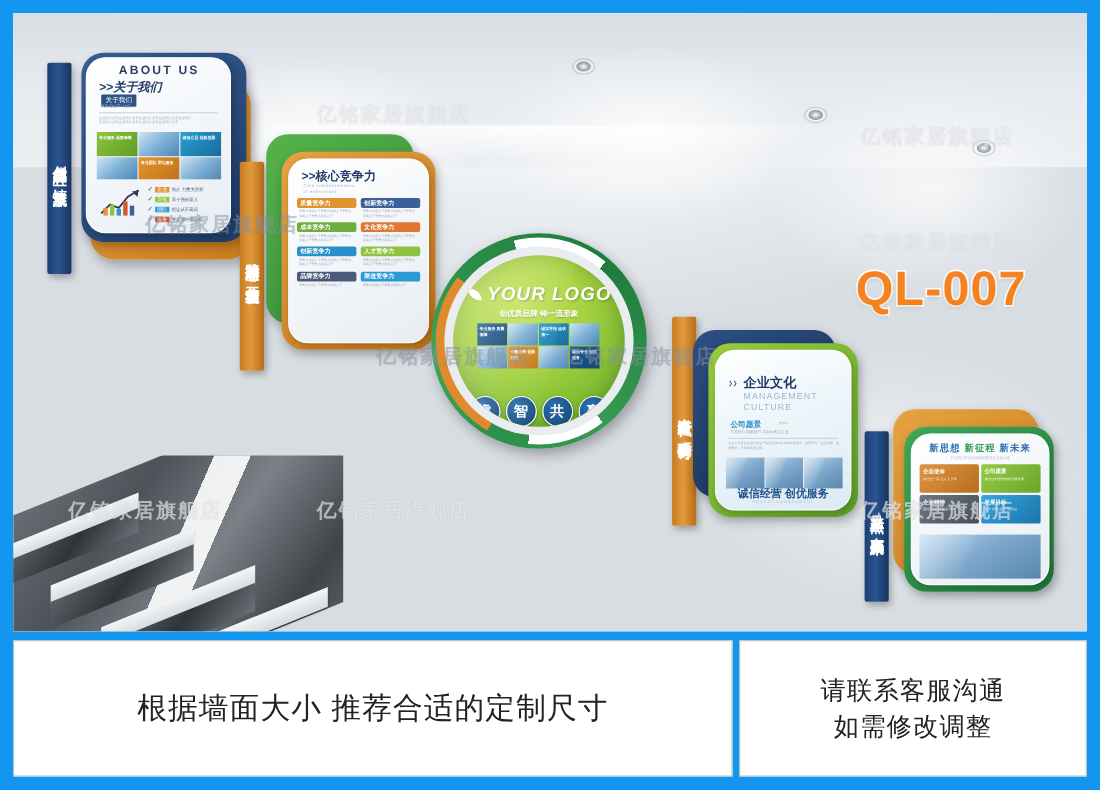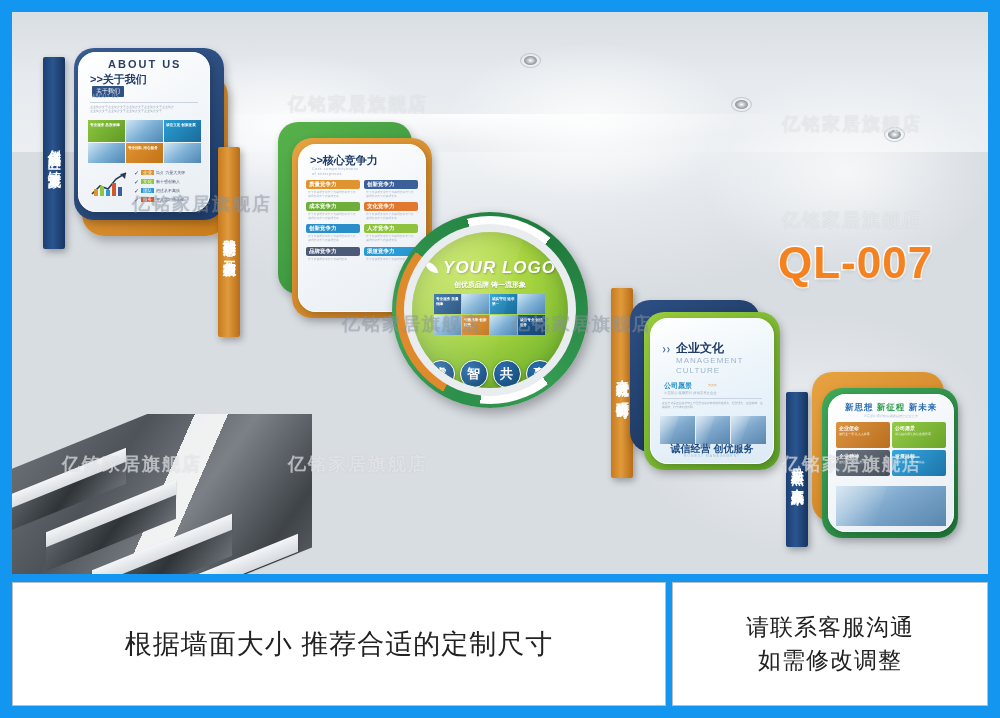--- a/index.html
+++ b/index.html
@@ -178,21 +178,21 @@
 
     <div class="vbanner vb-blue" style="left:31px;top:45px;width:22px;height:192px;font-size:13px;">
       <span>创优质品牌 铸一流形象</span>
     </div>
 
     <div class="board" style="left:58px;top:26px;width:160px;height:200px;">
       <div class="back" style="left:12px;top:36px;width:146px;height:162px;background:linear-gradient(140deg,#e9a244,#c97b1b);"></div>
       <div class="frame" style="left:4px;top:10px;width:150px;height:172px;background:linear-gradient(140deg,#3a5e94,#1d3b68);"></div>
       <div class="face" style="left:8px;top:14px;width:132px;height:160px;padding:0;">
         <div style="position:absolute;left:30px;top:6px;font-size:11px;" class="ttl-en">ABOUT US</div>
-        <div style="position:absolute;left:12px;top:20px;font-size:11px;" class="ttl-cn">&gt;&gt;关于我们</div>
+        <div style="position:absolute;left:12px;top:20px;font-size:11px;font-style:italic;" class="ttl-cn">&gt;&gt;关于我们</div>
         <div style="position:absolute;left:14px;top:34px;font-size:6px;color:#fff;background:#2f5286;padding:1px 4px;border-radius:1px;">关于我们</div>
         <div style="position:absolute;left:14px;top:42px;font-size:4.5px;" class="sub-en">ABOUT US</div>
         <div class="ln" style="position:absolute;left:12px;top:50px;width:108px;"></div>
         <div style="position:absolute;left:12px;top:53px;width:108px;height:12px;font-size:3px;line-height:4px;color:#98a7bb;overflow:hidden;">
           企业简介文字企业简介文字企业简介文字企业简介文字企业简介<br>企业简介文字企业简介文字企业简介文字企业简介文字
         </div>
 
         <div style="position:absolute;left:10px;top:68px;width:114px;display:flex;flex-wrap:wrap;gap:1px;">
           <div class="gi" style="width:37px;height:22px;background:linear-gradient(135deg,#8ec63f,#5f9a25);">
               <span>专业服务
@@ -242,21 +242,21 @@
             <span style="font-size:4px;color:#44546e;">开入居对信念程</span>
           </div>
         </div>
       </div>
     </div>
 
     <div class="vbanner vb-orange" style="left:206px;top:135px;width:22px;height:190px;font-size:13px;">
       <span>践行新理念 开启新征程</span>
     </div>
 
-    <div class="board" style="left:228px;top:106px;width:160px;height:210px;margin-left:36px;">
+    <div class="board" style="left:228px;top:106px;width:160px;height:210px;">
       <div class="frame" style="left:2px;top:4px;width:134px;height:172px;background:linear-gradient(140deg,#58b24a,#2f8a3c);"></div>
       <div class="frame" style="left:16px;top:20px;width:140px;height:180px;background:linear-gradient(140deg,#e8a341,#c4781b);"></div>
       <div class="face" style="left:22px;top:26px;width:128px;height:168px;">
         <div style="position:absolute;left:12px;top:9px;font-size:11px;" class="ttl-cn">&gt;&gt;核心竞争力</div>
         <div style="position:absolute;left:14px;top:23px;font-size:3.8px;line-height:5px;" class="sub-en">Core competitiveness<br>of enterprises</div>
         <div style="position:absolute;left:8px;top:36px;width:112px;display:flex;flex-wrap:wrap;gap:4px 4px;">
 
           <div style="width:54px;">
             <div class="chip" style="background:#e0942f;height:9px;padding:0 3px;font-size:5.5px;">
                 <span>质量竞争力</span>

